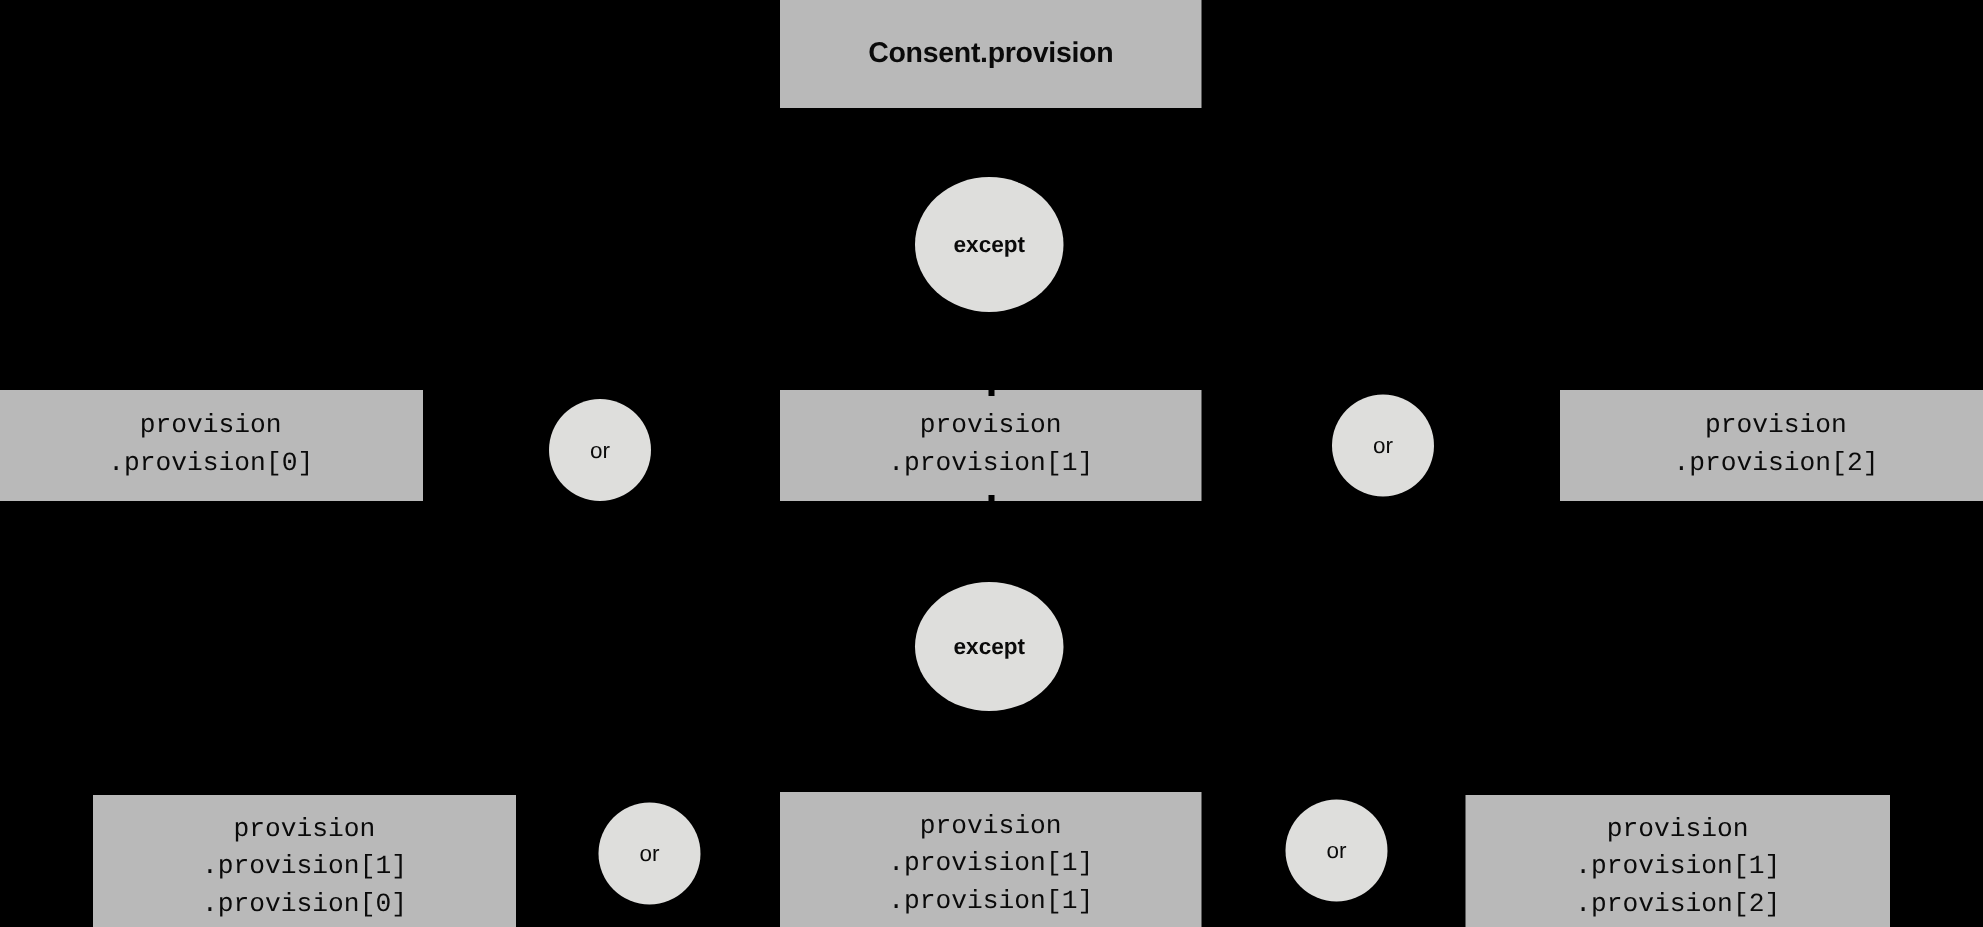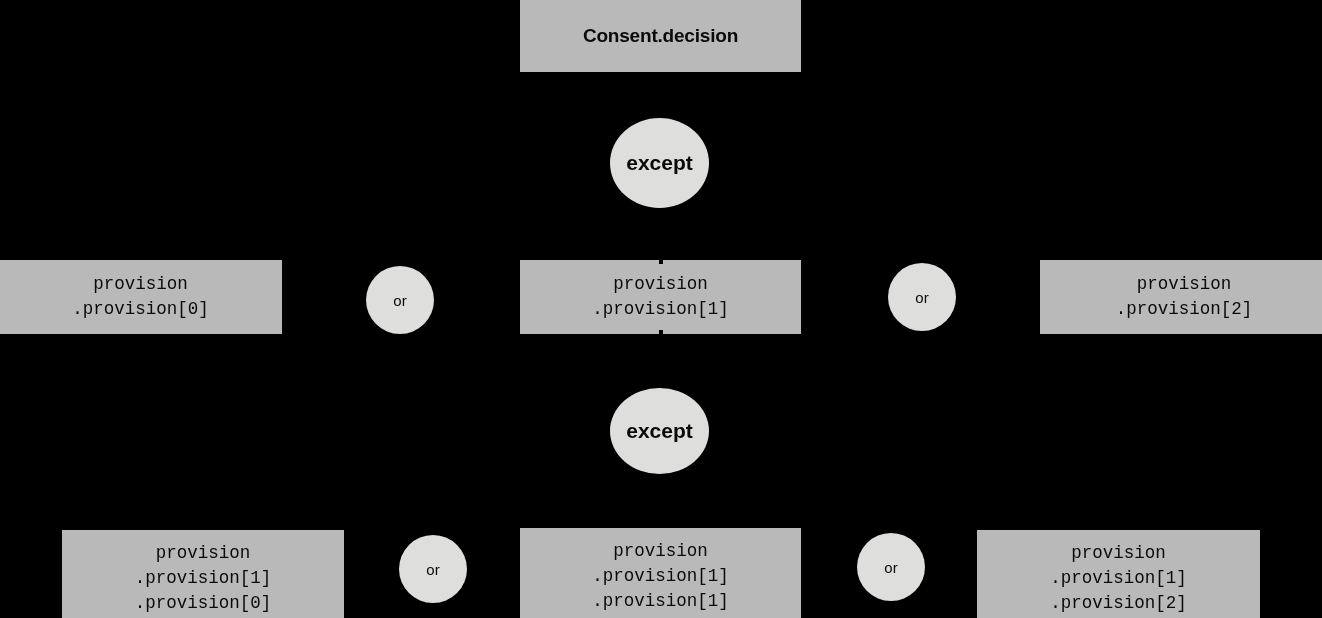--- a/index.html
+++ b/index.html
@@ -54,42 +54,42 @@
     color: #0a0a0a;
     border-radius: 50%;
     display: flex;
     align-items: center;
     justify-content: center;
     box-sizing: border-box;
     text-align: center;
   }
   .node-circle.op-except {
     font-weight: bold;
-    font-size: 21px;
+    font-size: 15px;
   }
   .node-circle.op-or {
     font-weight: normal;
     font-size: 15px;
   }
 
   
   .connector-dot {
     position: absolute;
     background: #000000;
     width: 4px;
     height: 4px;
   }
 </style>
 </head>
 <body>
 
 <div id="canvas">
 
   <div class="node-box title-node" style="left:520px; top:0px; width:281px; height:72px;">
-    <span class="ln">Consent.decision</span>
+    <span class="ln">Consent.provision</span>
   </div>
 
   <div class="node-circle op-except" style="left:610px; top:118px; width:99px; height:90px;">
     <span>except</span>
   </div>
 
   <div class="node-box code-node" style="left:-1px; top:260px; width:283px; height:74px;">
     <span class="ln">provision</span>
     <span class="ln">.provision[0]</span>
   </div>

